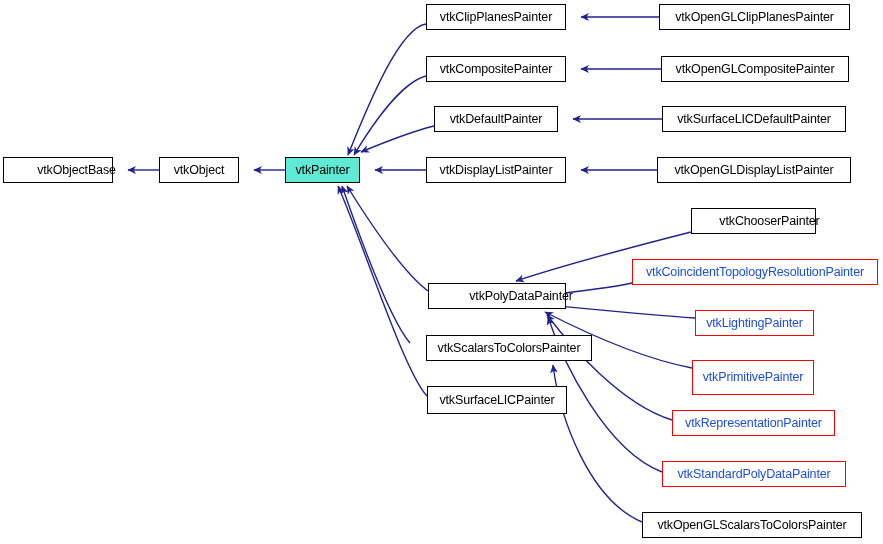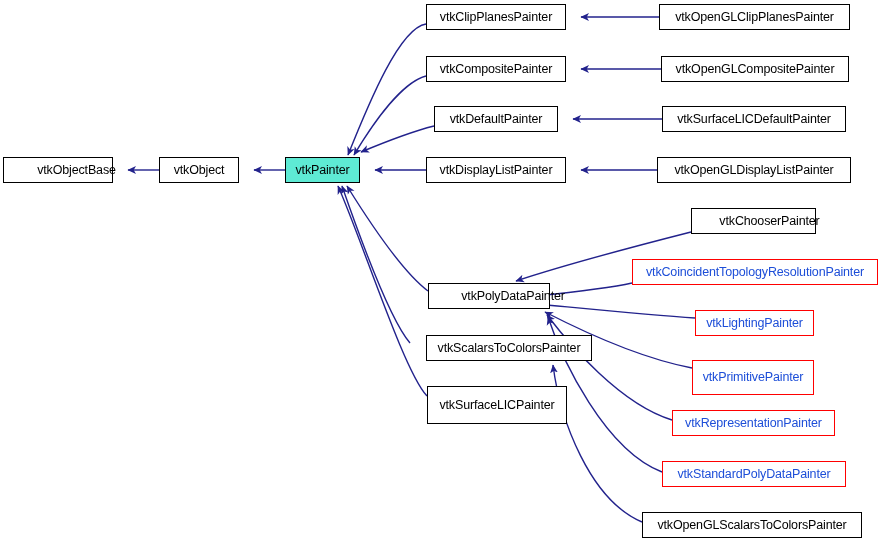--- a/index.html
+++ b/index.html
@@ -100,27 +100,27 @@
       </div>
       <div class="node" style="left: 426px; top: 56px; width: 140px; height: 26px;">
         <span class="label">vtkCompositePainter</span>
       </div>
       <div class="node" style="left: 434px; top: 106px; width: 124px; height: 26px;">
         <span class="label">vtkDefaultPainter</span>
       </div>
       <div class="node" style="left: 426px; top: 157px; width: 140px; height: 26px;">
         <span class="label">vtkDisplayListPainter</span>
       </div>
-      <div class="node" style="left: 428px; top: 283px; width: 122px; height: 26px; padding-left: 48px;">
+      <div class="node" style="left: 428px; top: 283px; width: 138px; height: 26px; padding-left: 48px;">
         <span class="label">vtkPolyDataPainter</span>
       </div>
       <div class="node" style="left: 410px; top: 335px; width: 166px; height: 26px; margin-left: 16px;">
         <span class="label">vtkScalarsToColorsPainter</span>
       </div>
-      <div class="node" style="left: 427px; top: 386px; width: 140px; height: 38px;">
+      <div class="node" style="left: 427px; top: 386px; width: 140px; height: 28px;">
         <span class="label">vtkSurfaceLICPainter</span>
       </div>
       <div class="node" style="left: 659px; top: 4px; width: 191px; height: 26px;">
         <span class="label">vtkOpenGLClipPlanesPainter</span>
       </div>
       <div class="node" style="left: 661px; top: 56px; width: 188px; height: 26px; text-align: center;">
         <span class="label">vtkOpenGLCompositePainter</span>
       </div>
       <div class="node" style="left: 662px; top: 106px; width: 184px; height: 26px;">
         <span class="label">vtkSurfaceLICDefaultPainter</span>

